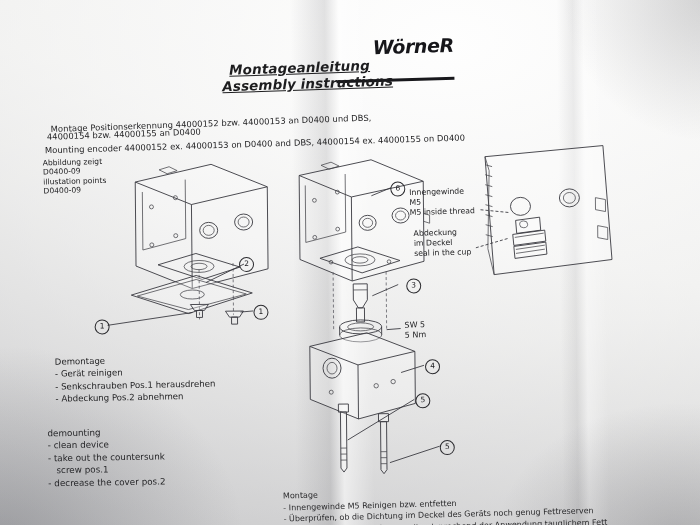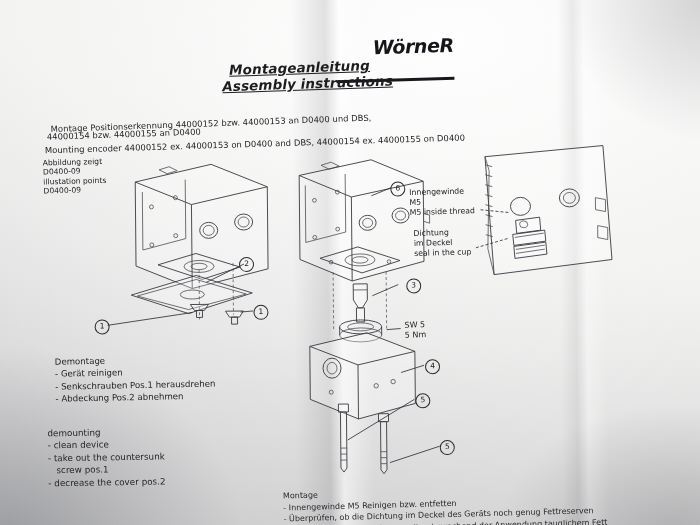--- a/index.html
+++ b/index.html
@@ -250,21 +250,21 @@
         <path d="M438,447 L388,463"></path>
         <path d="M392,188 L372,196"></path>
         <path d="M481,211 L509,214" stroke-dasharray="3 2"></path>
         <path d="M476,249 L508,240" stroke-dasharray="3 2"></path>
         <path d="M400,329 L386,330"></path>
       </g>
     </svg>
 
     <div class="t" id="ann-thread"><span>Innengewinde</span><br><span>M5</span><br><span>M5 inside thread</span></div>
 
-    <div class="t" id="ann-seal"><span>Dichtung</span><br><span>im Deckel</span><br><span>seal in the cup</span></div>
+    <div class="t" id="ann-seal"><span>Abdeckung</span><br><span>im Deckel</span><br><span>seal in the cup</span></div>
 
     <div class="t" id="ann-sw"><span>SW 5</span><br><span>5 Nm</span></div>
 
     <div class="cal" style="left:94px;top:317px;">1</div>
     <div class="cal" style="left:253px;top:304px;">1</div>
     <div class="cal" style="left:239px;top:256px;">2</div>
     <div class="cal" style="left:406px;top:279px;">3</div>
     <div class="cal" style="left:424px;top:360px;">4</div>
     <div class="cal" style="left:414px;top:394px;">5</div>
     <div class="cal" style="left:438px;top:441px;">5</div>

